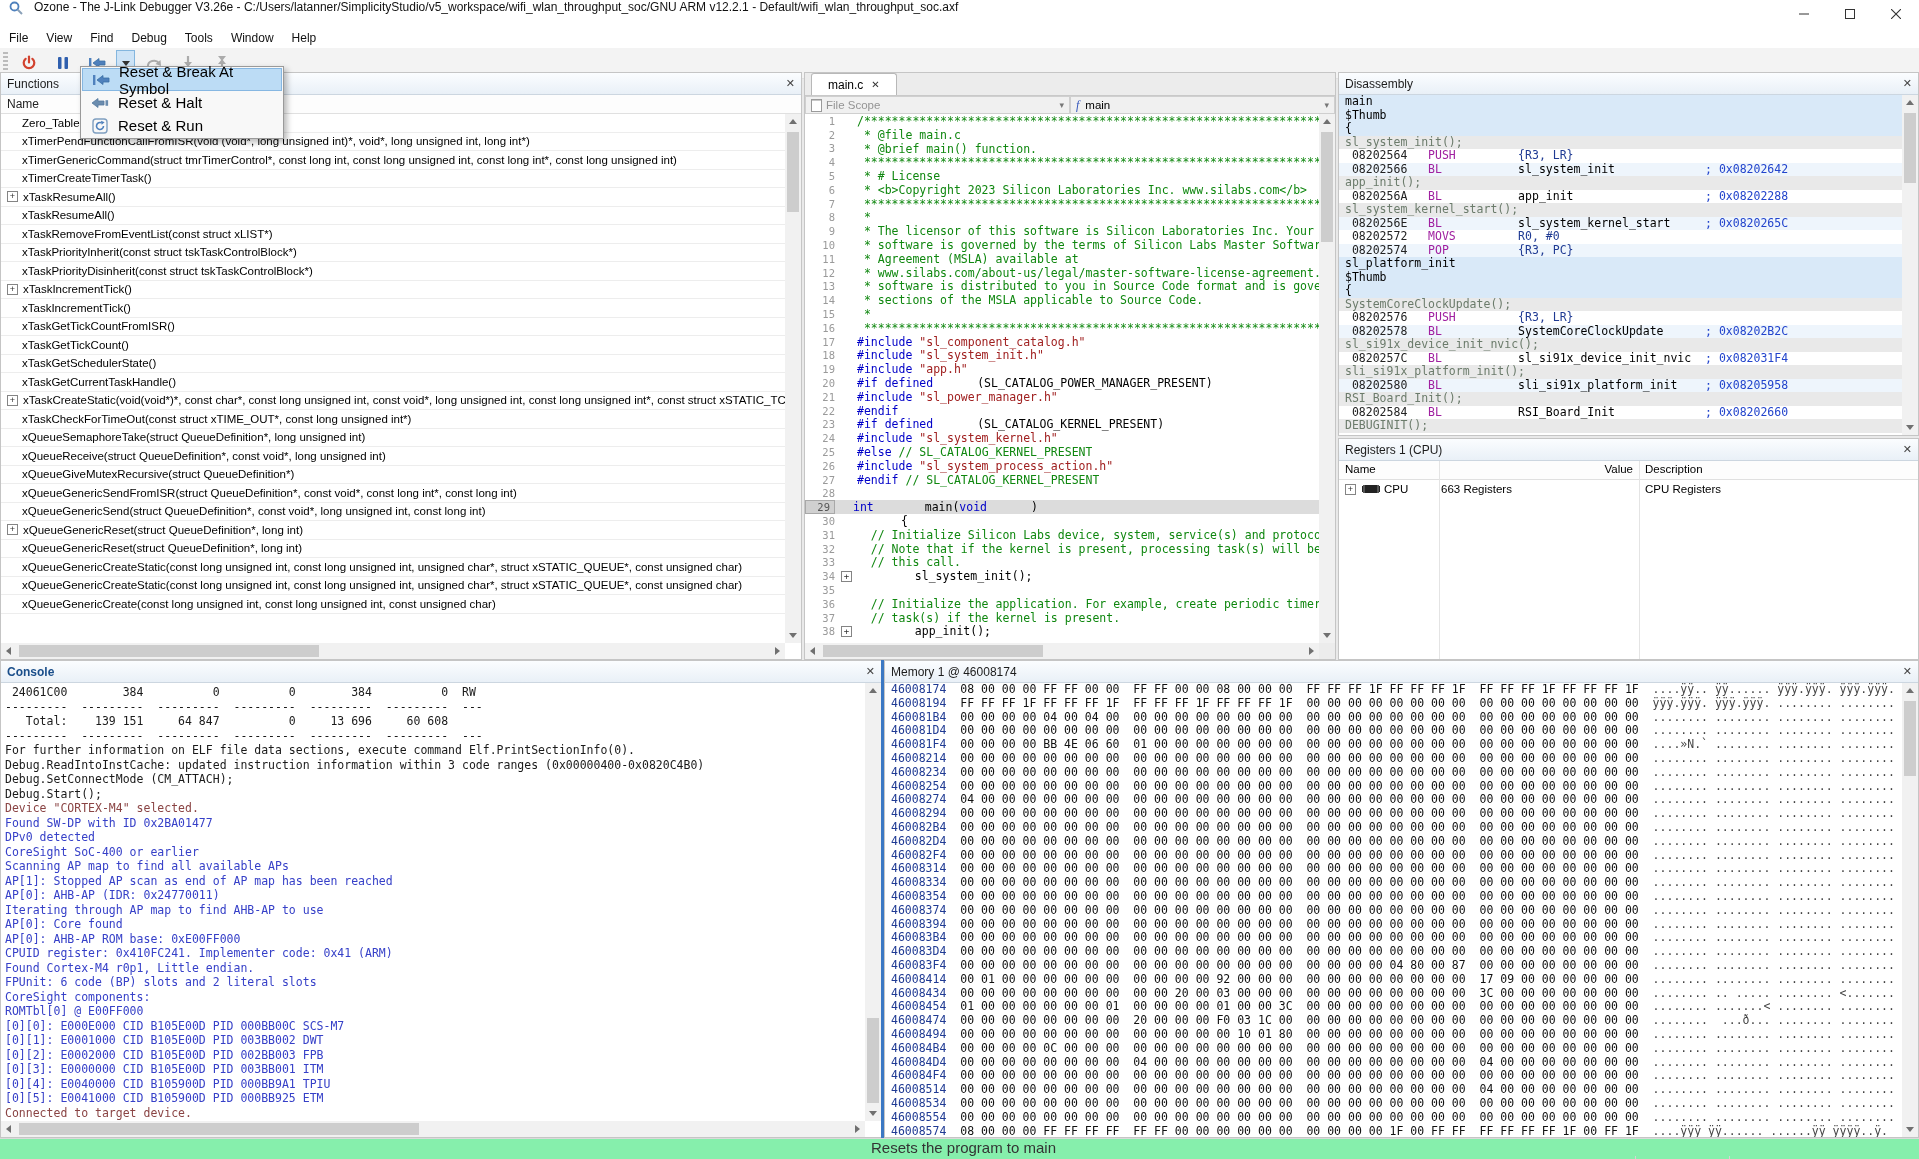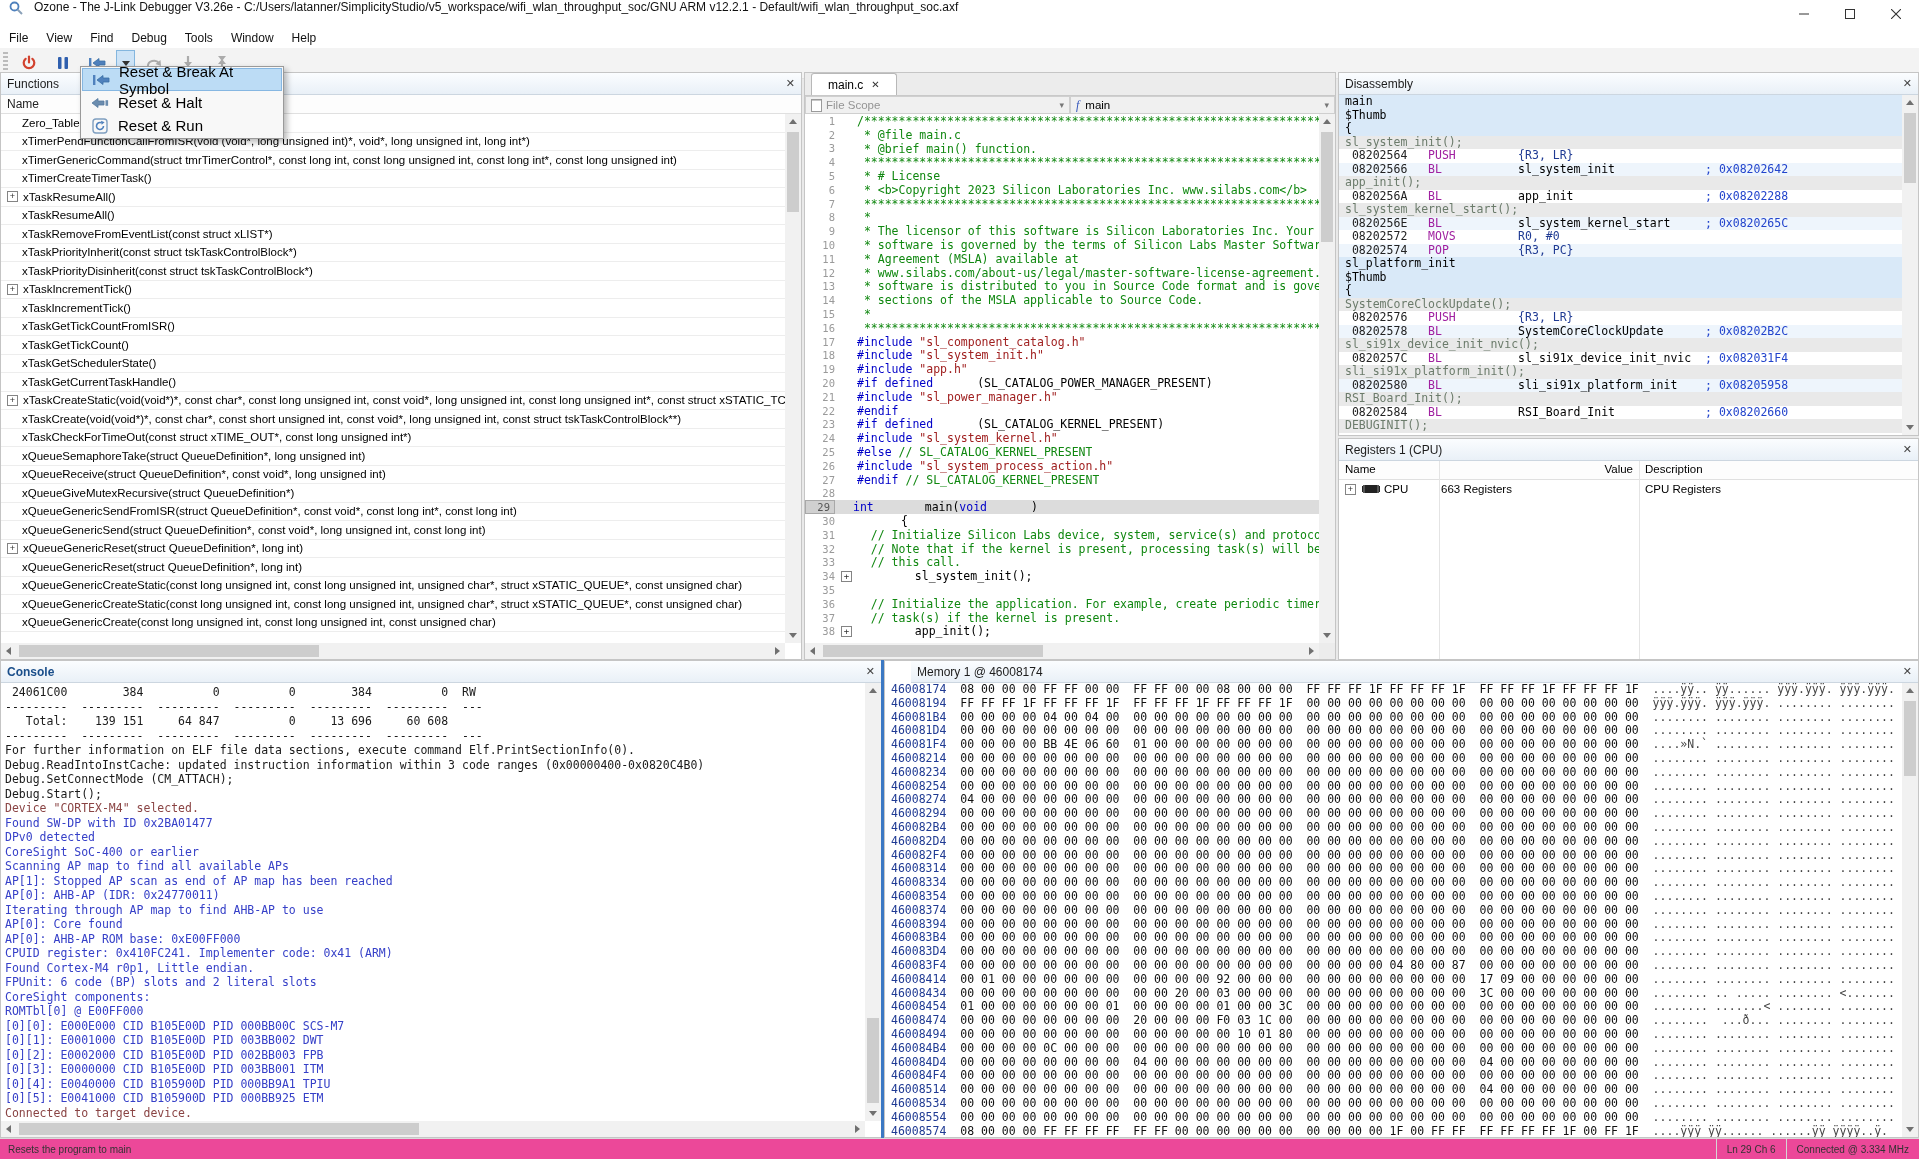--- a/index.html
+++ b/index.html
@@ -84,28 +84,28 @@
   .chipico{width:12px;height:8px;background:#222;margin:0 5px 0 2px;box-shadow:-2px 0 0 -1px #222,2px 0 0 -1px #222;border-left:2px solid #555;border-right:2px solid #555;}
   .reg-val{position:absolute;left:102px;} .reg-desc{position:absolute;left:306px;}
   
   .con-panel{left:0;top:660px;width:882px;height:478px;}
   .con-title{color:#1a4e8a;font-weight:bold;}
   .con-lines{position:absolute;left:0;top:22px;right:16px;bottom:16px;overflow:hidden;background:#fff;padding:2px 0 0 4px;
              font-family:"DejaVu Sans Mono","Liberation Mono",monospace;font-size:11.5px;white-space:pre;}
   .cl{height:14.5px;line-height:14.5px;}
   .c-b{color:#1a1a1a;} .c-u{color:#3640c8;} .c-m{color:#8a4444;}
   
-  .mem-panel{left:884px;top:660px;width:1035px;height:478px;padding-left:26px;}
+  .mem-panel{left:884px;top:660px;width:1035px;height:478px;}
   .mem-rows{position:absolute;left:0;top:22px;right:16px;bottom:0;overflow:hidden;background:#fff;padding-left:6px;
             font-family:"DejaVu Sans Mono","Liberation Mono",monospace;font-size:11.5px;white-space:pre;}
   .mem-row{height:13.8px;line-height:13.8px;}
   .m-addr{color:#1f3a93;} .m-hex{color:#111;} .m-asc{color:#444;}
   .blue-split{position:absolute;left:881px;top:660px;width:3px;height:478px;background:#3b78c3;}
   
-  .statusbar{position:absolute;left:0;top:1138px;width:1919px;height:21px;background:#ec4899;border-top:1px solid #dadada;display:flex;align-items:center;font-size:10px;color:#333;}
+  .statusbar{position:absolute;left:0;top:1138px;width:1919px;height:21px;background:#86efac;border-top:1px solid #dadada;display:flex;align-items:center;font-size:15px;color:#333;flex-direction:column;}
   .st-left{margin-left:8px;}
   .st-seg{height:100%;display:flex;align-items:center;border-left:1px solid #d5d5d5;padding:0 10px;box-sizing:border-box;}
   .st-right{margin-left:auto;display:flex;height:100%;}
   
   .ctx{position:absolute;left:80px;top:66px;width:200px;background:#f8f8f8;border:1px solid #9a9a9a;box-shadow:3px 3px 6px rgba(0,0,0,.28);z-index:50;padding:1px;}
   .ctx-item{height:23px;display:flex;align-items:center;font-size:15px;}
   .ctx-item.sel{background:#bcdcf5;border:1px solid #86b7e2;box-sizing:border-box;}
   .ctx-ico{width:36px;display:flex;align-items:center;justify-content:center;flex:0 0 auto;}
   svg{display:block;}
 </style>
@@ -261,24 +261,20 @@
           <span class="plusspace"></span>
           <span class="fn-txt">xTaskGetSchedulerState()</span>
         </div>
         <div class="fn-row">
           <span class="plusspace"></span>
           <span class="fn-txt">xTaskGetCurrentTaskHandle()</span>
         </div>
         <div class="fn-row">
           <span class="plusbox">+</span>
           <span class="fn-txt">xTaskCreateStatic(void(void*)*, const char*, const long unsigned int, const void*, long unsigned int, const long unsigned int*, const struct xSTATIC_TCB*)</span>
-        </div>
-        <div class="fn-row">
-          <span class="plusspace"></span>
-          <span class="fn-txt">xTaskCreate(void(void*)*, const char*, const short unsigned int, const void*, long unsigned int, const struct tskTaskControlBlock**)</span>
         </div>
         <div class="fn-row">
           <span class="plusspace"></span>
           <span class="fn-txt">xTaskCheckForTimeOut(const struct xTIME_OUT*, const long unsigned int*)</span>
         </div>
         <div class="fn-row">
           <span class="plusspace"></span>
           <span class="fn-txt">xQueueSemaphoreTake(struct QueueDefinition*, long unsigned int)</span>
         </div>
         <div class="fn-row">

